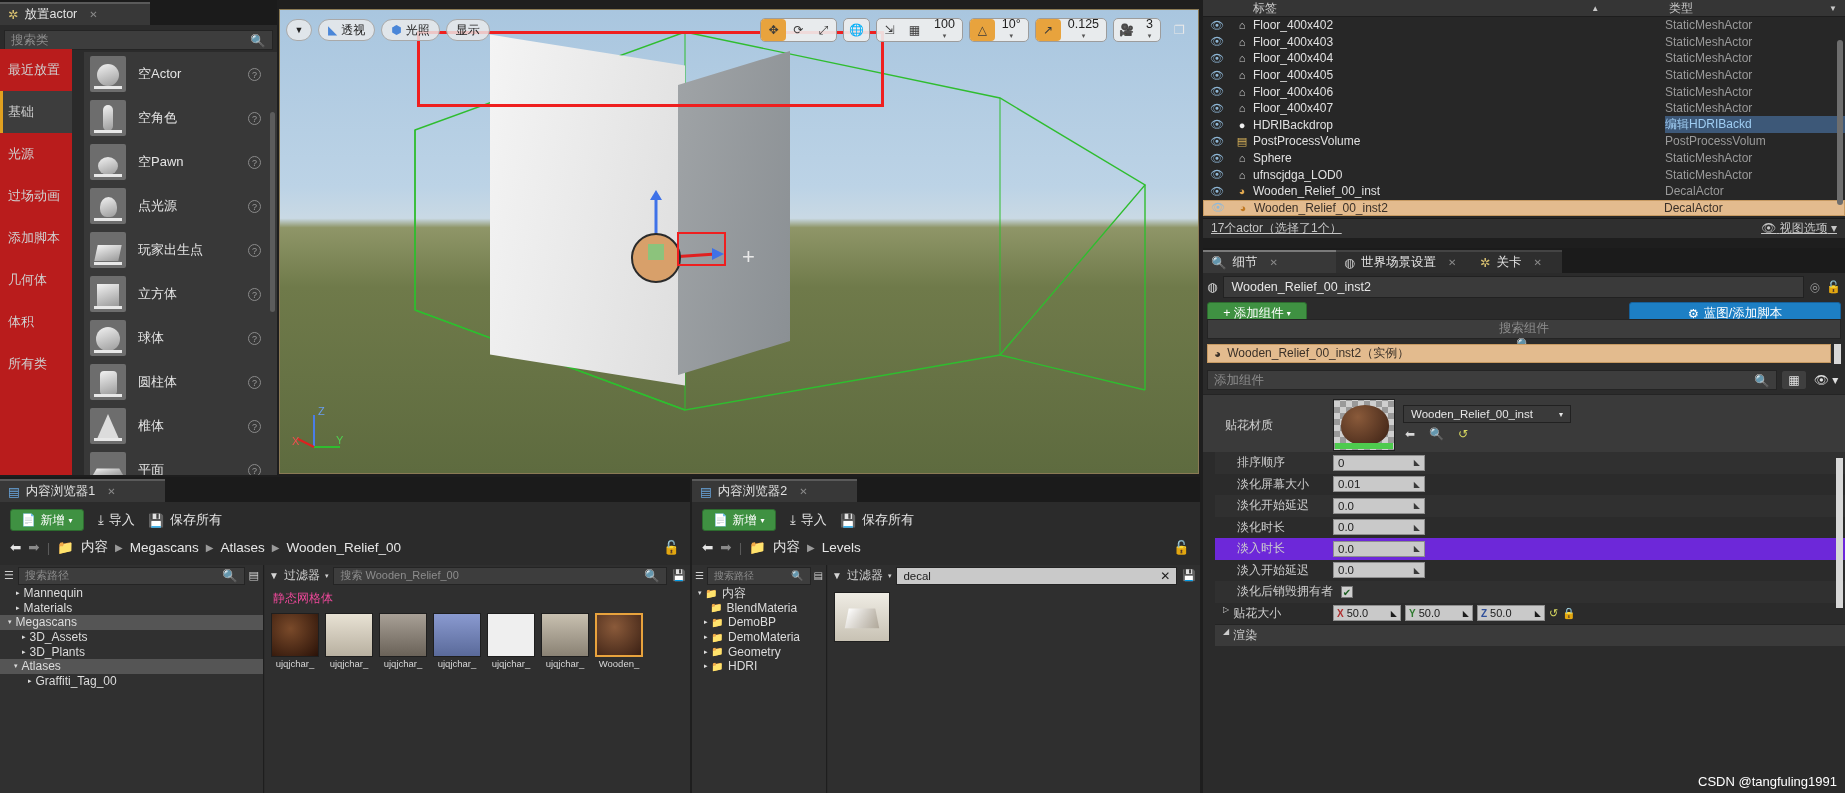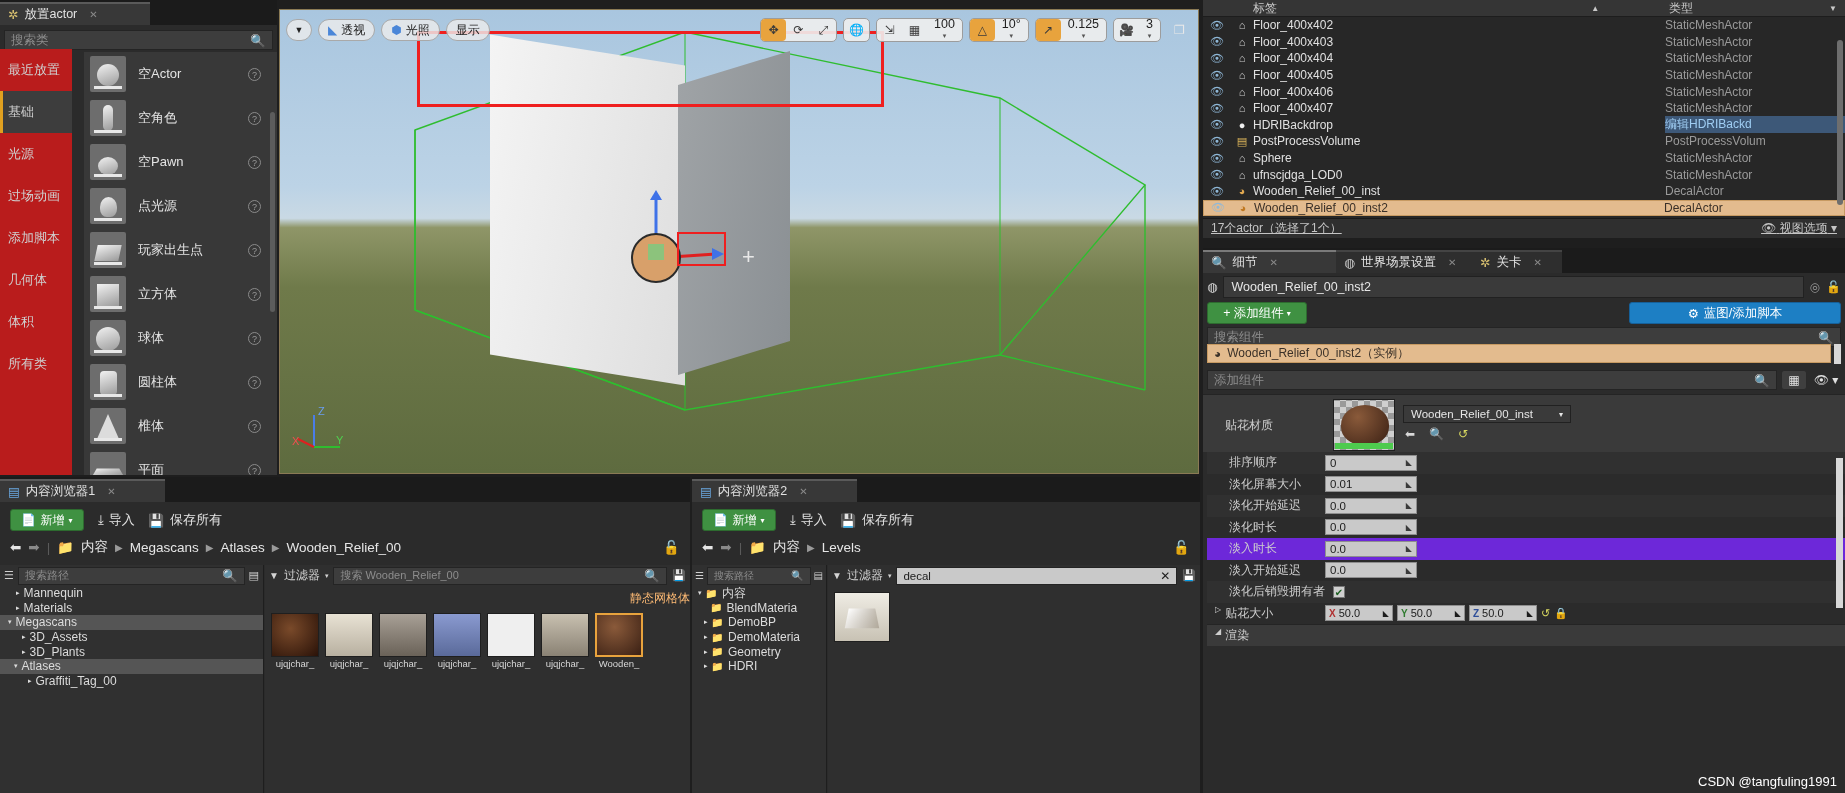--- a/index.html
+++ b/index.html
@@ -501,21 +501,21 @@
       <span style="font-size:8px;">▾</span>
       </div>
   </div>
   <div class="abs" style="left:426px;top:54px;width:212px;height:22px;">
     <div class="btn blu" style="height:22px;font-size:12.5px;gap:5px;">
       <span>⚙</span>
       <span>蓝图/添加脚本</span>
       </div>
   </div>
 
-  <div class="abs srch" style="left:4px;top:79px;right:4px;">
+  <div class="abs srch" style="left:4px;top:71px;right:4px;flex-direction:column;">
     <span>搜索组件</span>
     <span>🔍</span>
   </div>
 
   <div class="abs comprow" style="left:4px;top:96px;right:14px;">
     <span>◕</span>
     <span>Wooden_Relief_00_inst2（实例）</span>
   </div>
   <div class="abs" style="right:4px;top:96px;width:7px;height:20px;background:#d8d8d8;"></div>
 
@@ -540,21 +540,21 @@
       <span style="font-size:11.5px;">Wooden_Relief_00_inst</span>
       <span style="font-size:8px;">▾</span>
       </div>
     <div class="abs" style="left:202px;top:32px;display:flex;gap:14px;font-size:12px;color:#d8d8d8;">
       <span>⬅</span>
       <span>🔍</span>
       <span style="color:#d8d860;">↺</span>
       </div>
   </div>
 
-  <div class="abs" style="left:4px;top:204px;right:0;">
+  <div class="abs" style="left:12px;top:204px;right:0;">
     <div class="prow" style="background:#303030;">
       <div class="plbl">排序顺序</div>
       <div class="pfield">
         <span>0</span>
           <span class="sp">◣</span>
         </div>
       </div>
     <div class="prow">
       <div class="plbl">淡化屏幕大小</div>
       <div class="pfield">
@@ -712,21 +712,21 @@
     <div class="filtbar" style="padding:0 4px;gap:5px;">
       <span style="font-size:10px;">▼</span>
       <span style="font-size:12px;">过滤器</span>
       <span style="font-size:7px;">▾</span>
       <div class="srch" style="flex:1;height:18px;">
         <span style="font-size:11px;">搜索 Wooden_Relief_00</span>
         <span>🔍</span>
         </div>
       <span style="font-size:11px;">💾</span>
     </div>
-    <div style="padding:4px 0 0 24px;font-size:12px;color:#fdba74;text-align:right;">静态网格体</div>
+    <div style="padding:4px 0 0 8px;font-size:12px;color:#ec4899;">静态网格体</div>
     <div style="display:flex;gap:6px;padding:6px 0 0 6px;">
       <div class="asset">
         <div class="th" style="background:radial-gradient(circle at 40% 35%,#7a4a2a,#2a1208);"></div>
         <div class="nm">ujqjchar_</div>
         </div>
       <div class="asset">
         <div class="th" style="background:linear-gradient(#e8e2d4,#b8b0a0);"></div>
         <div class="nm">ujqjchar_</div>
         </div>
       <div class="asset">

